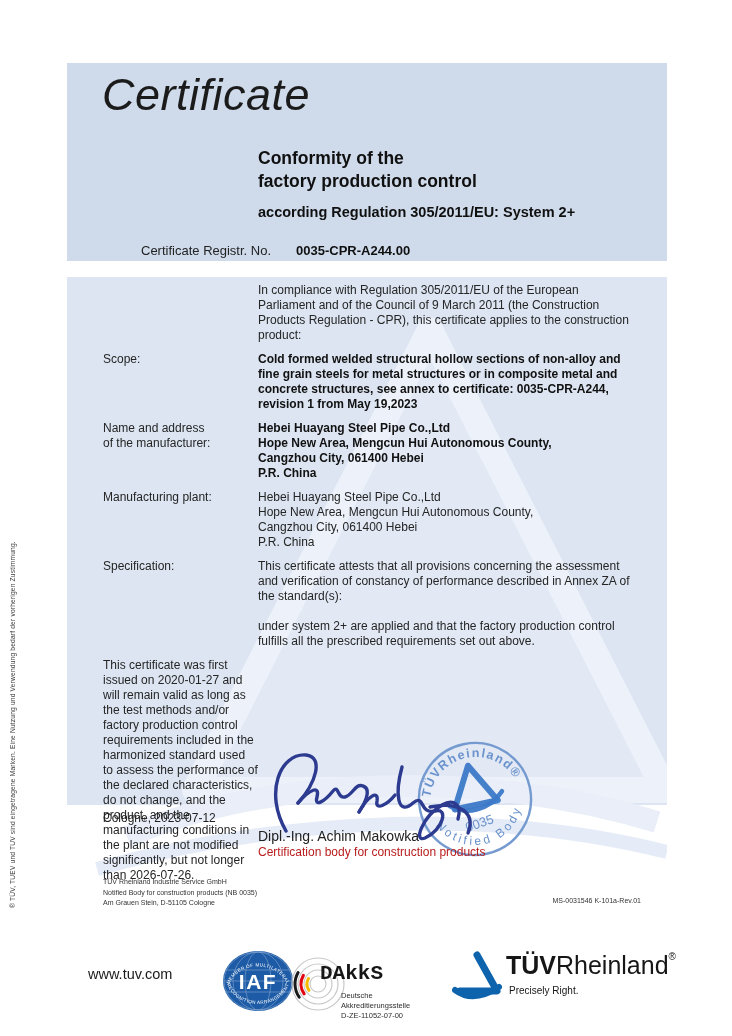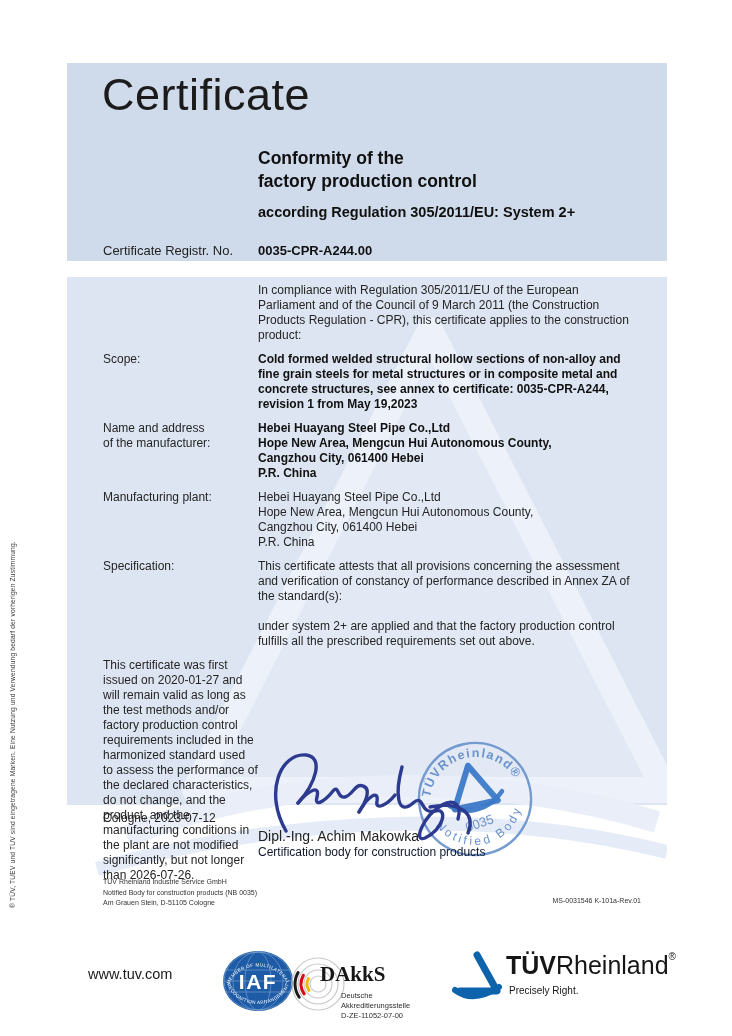--- a/index.html
+++ b/index.html
@@ -8,51 +8,51 @@
         font-family:"Liberation Sans", sans-serif;color:#222;}
   .pre{white-space:pre-line;}
 
   
   .side-note{position:absolute;left:9px;top:908px;transform:rotate(-90deg);
              transform-origin:0 0;font-size:6.6px;color:#3a3a3a;white-space:nowrap;letter-spacing:.2px;}
 
   
   .panel-top{position:absolute;left:67px;top:63px;width:600px;height:198px;background:#cfdbeb;}
   .cert-title{position:absolute;left:35px;top:6px;margin:0;font-size:45px;font-weight:400;
-              color:#1b1b1b;letter-spacing:.5px;}
+              color:#1b1b1b;letter-spacing:.5px;font-style:italic;}
   .subtitle{position:absolute;left:191px;top:84px;font-size:17.5px;font-weight:700;
             line-height:1.32;color:#101010;}
   .regulation{position:absolute;left:191px;top:141px;font-size:14.5px;font-weight:700;color:#101010;}
   .registry-row{position:absolute;left:36px;top:180px;display:flex;font-size:13px;}
-  .registry-row .lab{width:155px;color:#222;}
+  .registry-row .lab{width:155px;color:#222;margin-left:38px;}
   .registry-row .val{font-weight:700;color:#101010;}
 
   
   .panel-body{position:absolute;left:67px;top:277px;width:600px;height:528px;background:#dce5f1;}
   .watermark{position:absolute;left:0;top:0;z-index:0;}
   .rows{position:relative;z-index:1;padding:6px 28px 0 36px;}
   .row{display:grid;grid-template-columns:155px 1fr;margin-bottom:9px;
        font-size:12px;line-height:15px;color:#252525;}
   .bold{font-weight:700;color:#111;}
   .row .value p{margin:0 0 15px;}
   .row .value p:last-child{margin:0;}
 
   .sig-svg{position:absolute;left:195px;top:468px;z-index:3;}
   .stamp{position:absolute;left:348px;top:462px;z-index:2;transform:rotate(-12deg);}
   .place-date{position:absolute;left:36px;top:534px;z-index:3;font-size:12px;color:#222;}
   .signer-name{position:absolute;left:191px;top:551px;z-index:3;font-size:14px;color:#222;}
-  .signer-role{position:absolute;left:191px;top:568px;z-index:3;font-size:12px;color:#0f172a;}
+  .signer-role{position:absolute;left:191px;top:568px;z-index:3;font-size:12px;color:#b91c1c;}
   .issuer{position:absolute;left:36px;top:600px;z-index:3;font-size:7px;line-height:1.5;color:#333;}
   .doc-number{position:absolute;right:26px;top:620px;z-index:3;font-size:7px;color:#333;}
 
   
   .website{position:absolute;left:88px;top:966px;font-size:14.5px;color:#1a1a1a;}
   .iaf-logo{position:absolute;left:221px;top:949px;}
   .dakks-arcs{position:absolute;left:288px;top:950px;}
-  .dakks-wordmark{position:absolute;left:320px;top:962px;font-family:Liberation Serif, serif;
+  .dakks-wordmark{position:absolute;left:320px;top:962px;font-family:Liberation Mono, monospace;
                   font-weight:700;font-size:21px;color:#161616;}
   .dakks-sub{position:absolute;left:341px;top:991px;font-size:7.5px;line-height:1.35;color:#2e2e2e;}
   .tuv-logo{position:absolute;left:452px;top:950px;}
   .brand-line{position:absolute;left:506px;top:951px;font-size:25px;color:#161616;}
   .brand-line .tuv{font-weight:700;}
   .brand-line .reg{font-size:10px;vertical-align:14px;}
   .tagline{position:absolute;left:509px;top:985px;font-size:10px;color:#161616;}
 </style>
 </head>
 <body>

